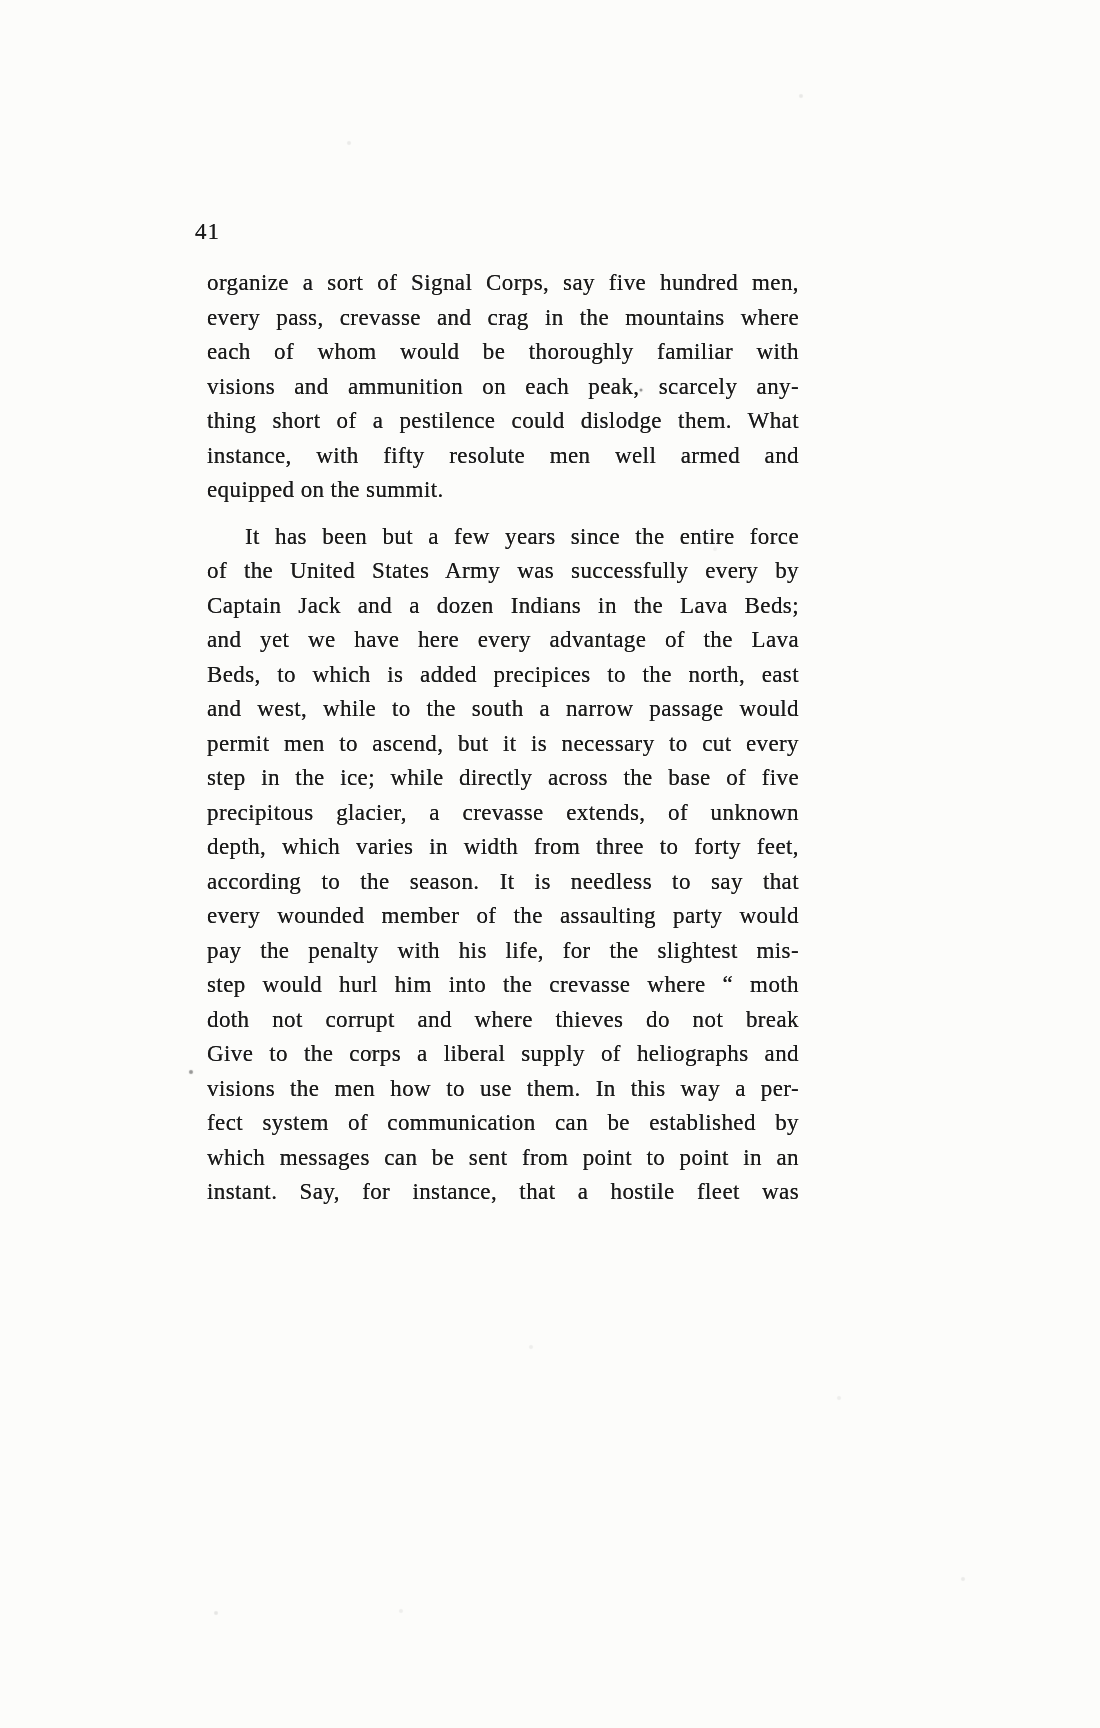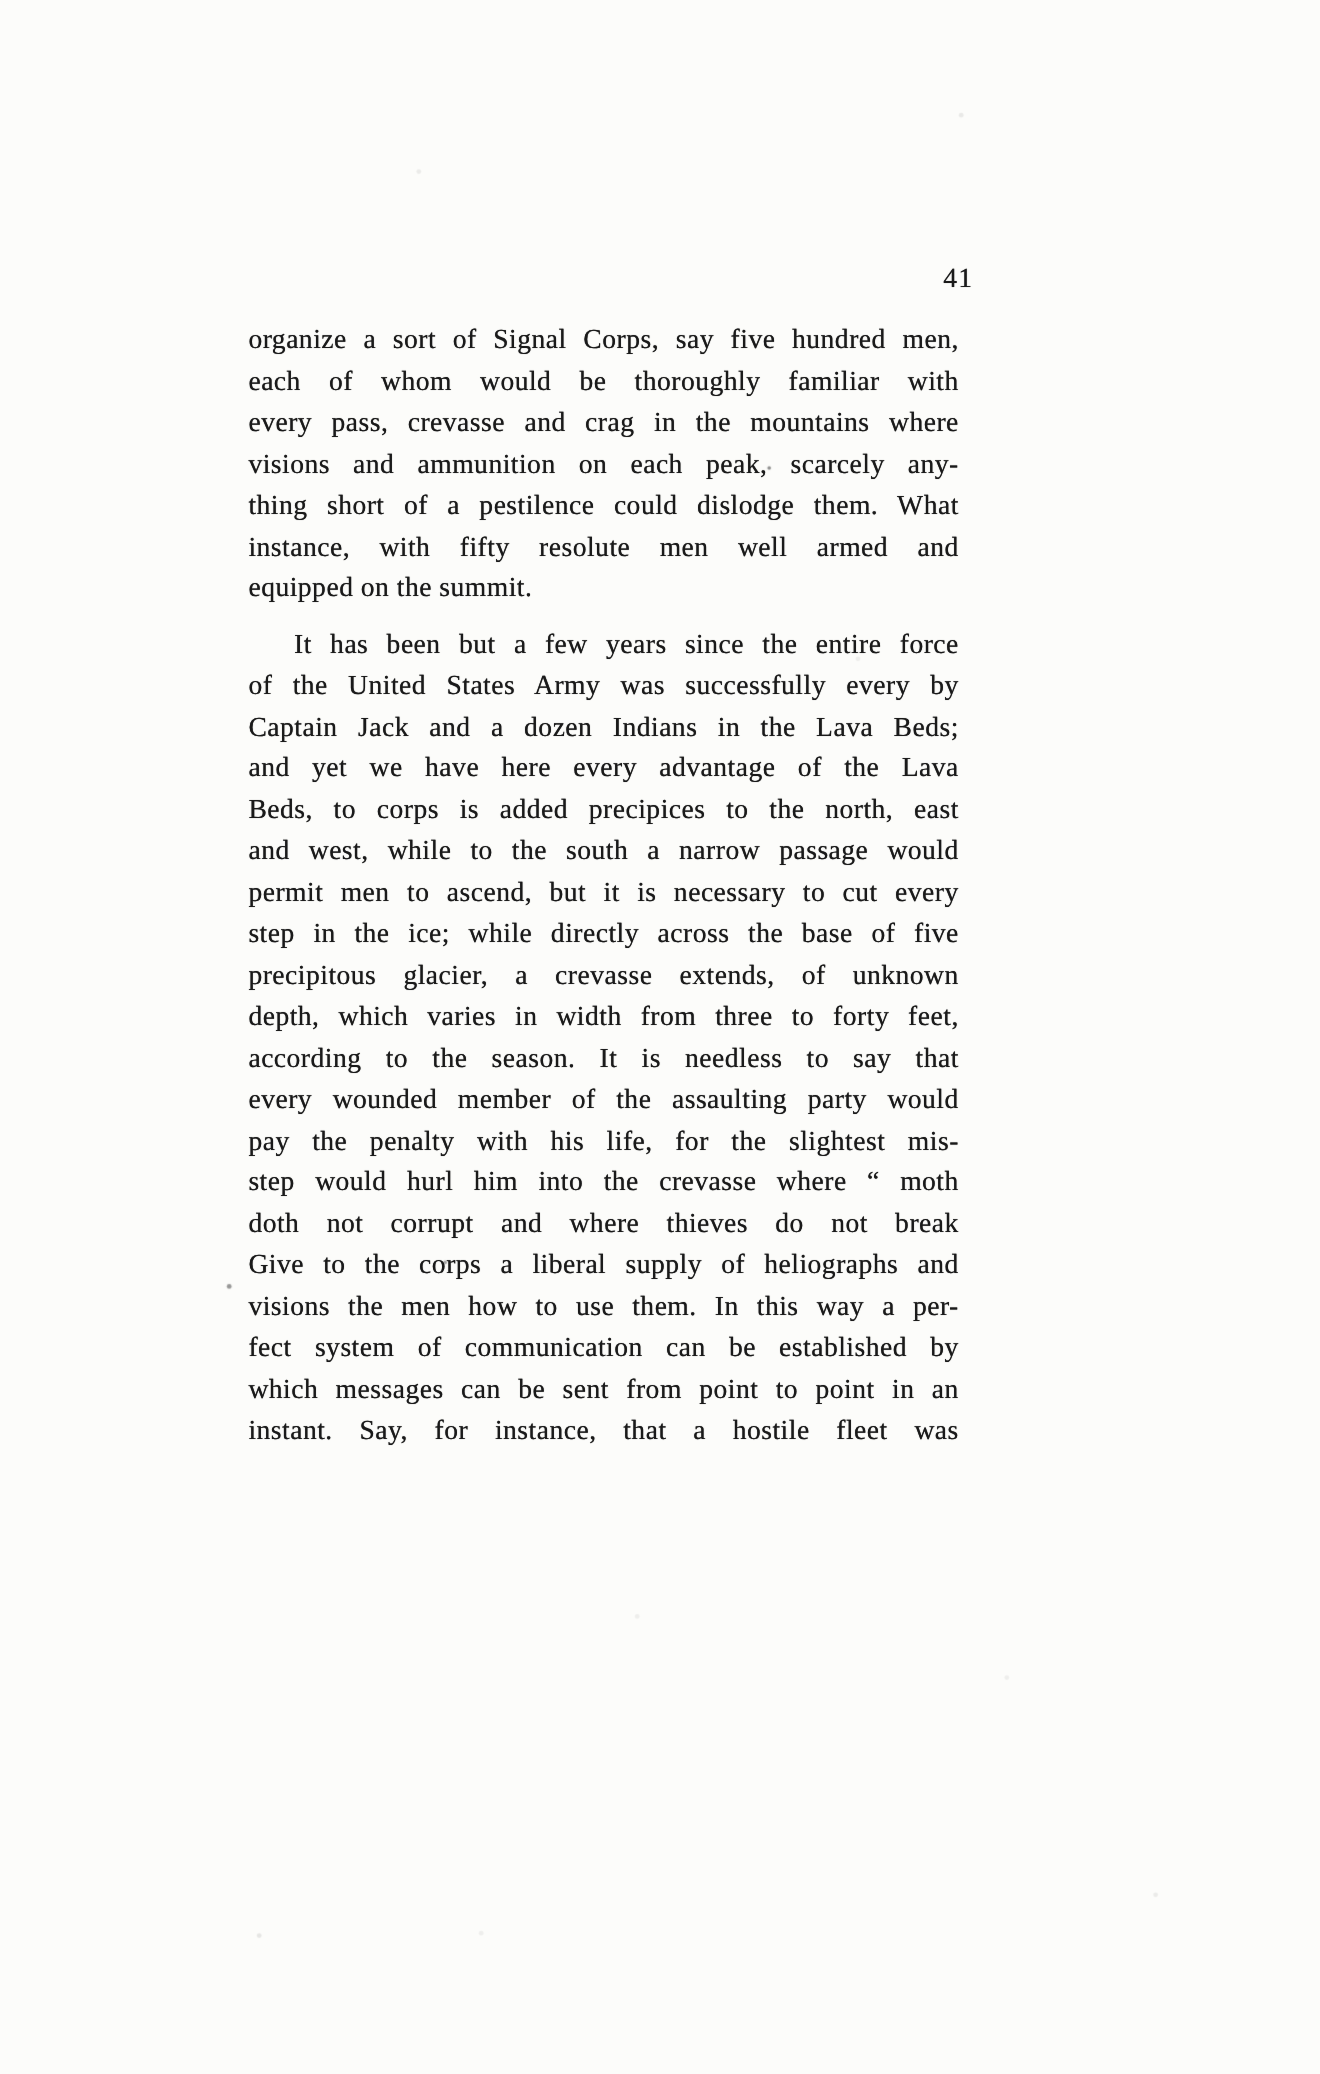--- a/index.html
+++ b/index.html
@@ -13,21 +13,21 @@
     height: 1728px;
     background: #fcfcfa;
     overflow: hidden;
     color: #1a1a1a;
   }
   .page-number {
     position: absolute;
     top: 219px;
     left: 195px;
     width: 616px;
-    text-align: right;
+    text-align: left;
     font-size: 23px;
     letter-spacing: 1px;
     text-shadow: 0 0 0.6px rgba(20,20,20,0.85);
   }
   .text-block {
     position: absolute;
     top: 254px;
     left: 195px;
     width: 616px;
   }
@@ -69,33 +69,33 @@
   }
 </style>
 </head>
 <body>
 
 <div class="page">
   <div class="page-number">41</div>
   <div class="text-block">
       <div class="paragraph">
         <div class="line">organize a sort of Signal Corps, say five hundred men,</div>
+        <div class="line">every pass, crevasse and crag in the mountains where</div>
         <div class="line">each of whom would be thoroughly familiar with</div>
-        <div class="line">every pass, crevasse and crag in the mountains where</div>
         <div class="line">visions and ammunition on each peak, scarcely any-</div>
         <div class="line">thing short of a pestilence could dislodge them. What</div>
         <div class="line">instance, with fifty resolute men well armed and</div>
         <div class="line para-end">equipped on the summit.</div>
       </div>
       <div class="paragraph">
         <div class="line first-indent">It has been but a few years since the entire force</div>
         <div class="line">of the United States Army was successfully every by</div>
         <div class="line">Captain Jack and a dozen Indians in the Lava Beds;</div>
         <div class="line">and yet we have here every advantage of the Lava</div>
-        <div class="line">Beds, to corps is added precipices to the north, east</div>
+        <div class="line">Beds, to which is added precipices to the north, east</div>
         <div class="line">and west, while to the south a narrow passage would</div>
         <div class="line">permit men to ascend, but it is necessary to cut every</div>
         <div class="line">step in the ice; while directly across the base of five</div>
         <div class="line">precipitous glacier, a crevasse extends, of unknown</div>
         <div class="line">depth, which varies in width from three to forty feet,</div>
         <div class="line">according to the season. It is needless to say that</div>
         <div class="line">every wounded member of the assaulting party would</div>
         <div class="line">pay the penalty with his life, for the slightest mis-</div>
         <div class="line">step would hurl him into the crevasse where “ moth</div>
         <div class="line">doth not corrupt and where thieves do not break</div>

